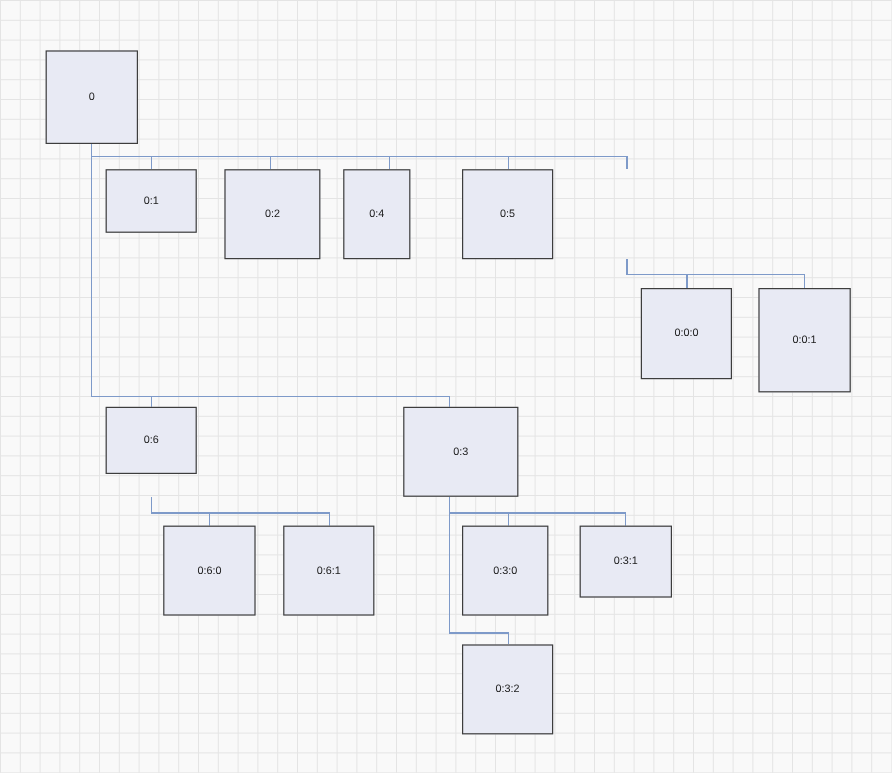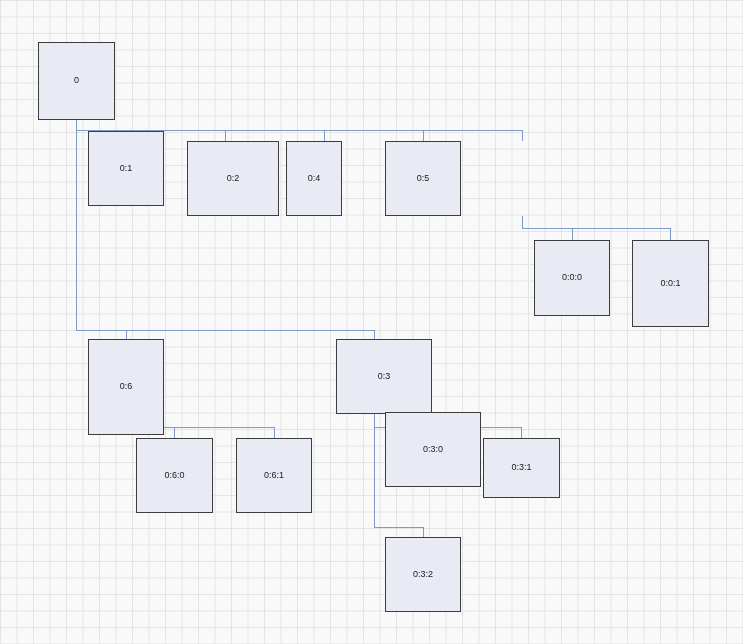--- a/index.html
+++ b/index.html
@@ -59,62 +59,62 @@
       <path d="M126.5 414 V427.5 H274.5 M174.5 427 V438 M274.5 427 V438"></path>
       <path d="M374.5 414 V427.5 H521.5 M423.5 427 V438 M521.5 427 V438"></path>
       <path d="M374.5 427 V527.5 H423.5 V537"></path>
     </g>
   </svg>
 
   <div class="node" style="left:38px; top:42px; width:77px; height:78px">
     <span class="node-label">0</span>
   </div>
 
-  <div class="node" style="left:88px; top:131px; width:76px; height:75px">
+  <div class="node" style="left:88px; top:141px; width:76px; height:53px">
     <span class="node-label">0:1</span>
   </div>
 
-  <div class="node" style="left:187px; top:141px; width:92px; height:75px">
+  <div class="node" style="left:187px; top:141px; width:80px; height:75px">
     <span class="node-label">0:2</span>
   </div>
 
   <div class="node" style="left:286px; top:141px; width:56px; height:75px">
     <span class="node-label">0:4</span>
   </div>
 
   <div class="node" style="left:385px; top:141px; width:76px; height:75px">
     <span class="node-label">0:5</span>
   </div>
 
 
   <div class="node" style="left:534px; top:240px; width:76px; height:76px">
     <span class="node-label">0:0:0</span>
   </div>
 
   <div class="node" style="left:632px; top:240px; width:77px; height:87px">
     <span class="node-label">0:0:1</span>
   </div>
 
-  <div class="node" style="left:88px; top:339px; width:76px; height:96px">
+  <div class="node" style="left:88px; top:339px; width:76px; height:56px">
     <span class="node-label">0:6</span>
   </div>
 
   <div class="node" style="left:336px; top:339px; width:96px; height:75px">
     <span class="node-label">0:3</span>
   </div>
 
   <div class="node" style="left:136px; top:438px; width:77px; height:75px">
     <span class="node-label">0:6:0</span>
   </div>
 
   <div class="node" style="left:236px; top:438px; width:76px; height:75px">
     <span class="node-label">0:6:1</span>
   </div>
 
-  <div class="node" style="left:385px; top:412px; width:96px; height:75px">
+  <div class="node" style="left:385px; top:438px; width:72px; height:75px">
     <span class="node-label">0:3:0</span>
   </div>
 
   <div class="node" style="left:483px; top:438px; width:77px; height:60px">
     <span class="node-label">0:3:1</span>
   </div>
 
   <div class="node" style="left:385px; top:537px; width:76px; height:75px">
     <span class="node-label">0:3:2</span>
   </div>

